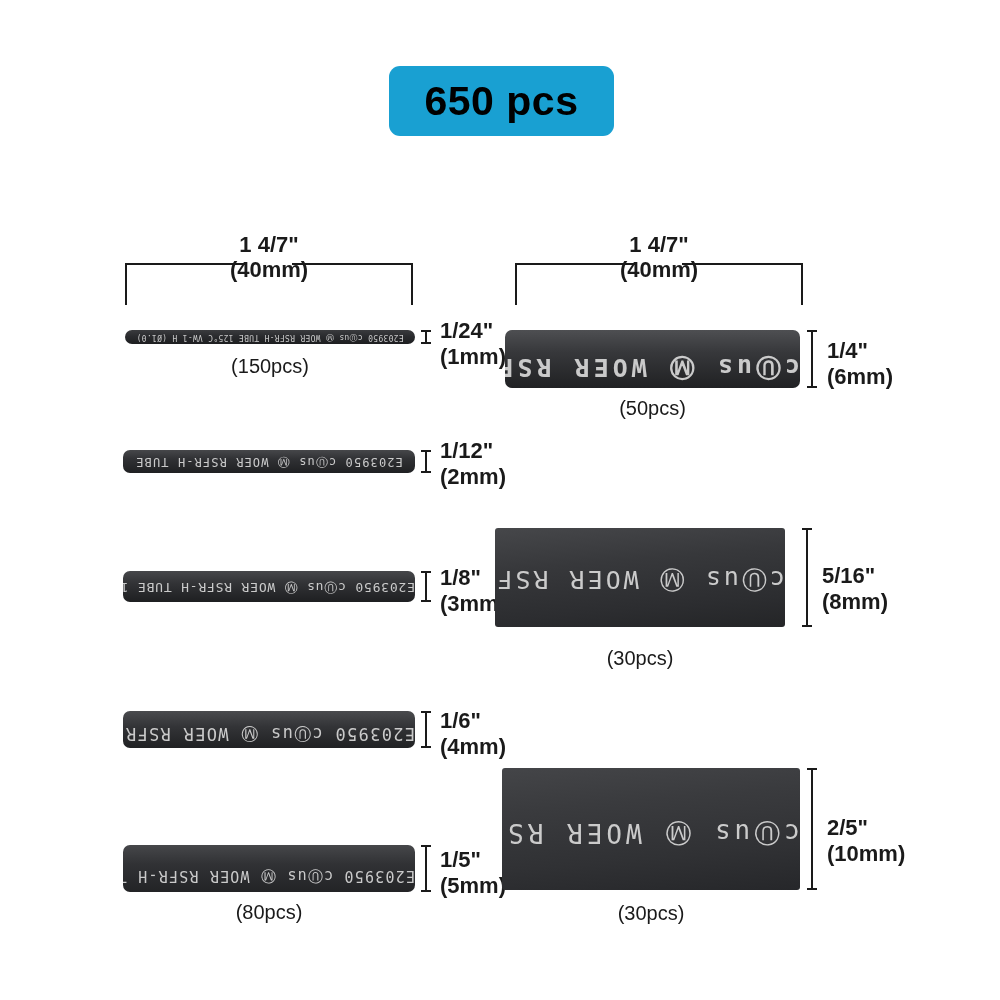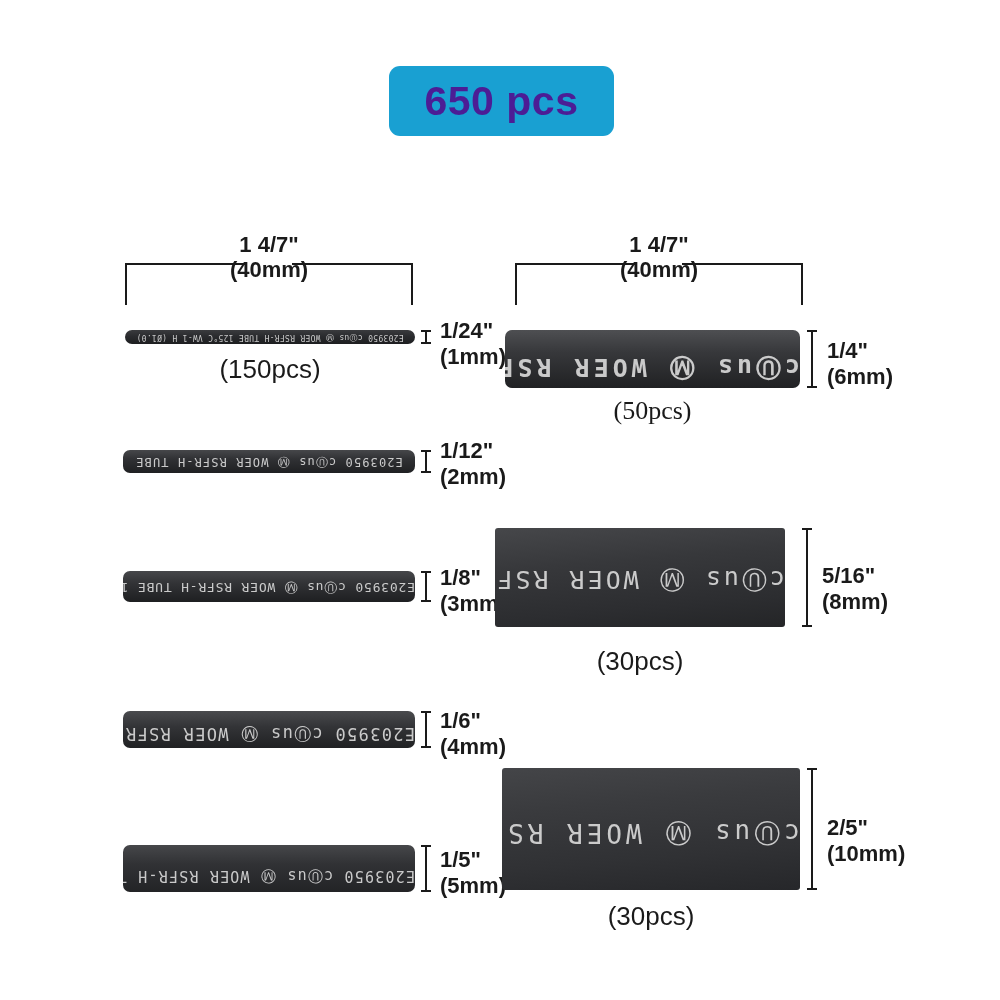--- a/index.html
+++ b/index.html
@@ -15,21 +15,21 @@
 
   
   .badge{
     position:absolute;
     left:389px;top:66px;width:225px;height:70px;
     background:#19a0d2;
     border-radius:11px;
     display:flex;align-items:center;justify-content:center;
   }
   .badge span{
-    color:#4c1d95;
+    color:#000000;
     font-size:41px;
     font-weight:bold;
     letter-spacing:.5px;
     line-height:1;
   }
 
   
   .bracket{position:absolute;}
   .bracket .bar{
     position:absolute;left:0;top:0;height:2px;width:100%;
@@ -99,21 +99,21 @@
     font-size:22px;font-weight:bold;line-height:1.2;
     color:#1a1a1a;
     white-space:nowrap;
   }
   .dimlabel .l2{display:block;}
 
   
   .count{
     position:absolute;
     text-align:center;
-    font-size:26px;
+    font-size:20px;
     color:#1a1a1a;
     white-space:nowrap;
     line-height:1;
   }
 </style>
 </head>
 <body>
 
 <div class="stage">
 
@@ -197,34 +197,35 @@
   </div>
   <div class="vdim" style="left:425px;top:845px;height:47px;">
     <div class="vbar"></div>
     <div class="cap t"></div>
     <div class="cap b"></div>
   </div>
   <div class="dimlabel" style="left:440px;top:847px;">
     <span>1/5"</span>
     <span class="l2">(5mm)</span>
   </div>
+  <div class="count" style="left:123px;top:902px;width:292px;">(80pcs)</div>
 
   <div class="tube rounded t6" style="left:505px;top:330px;width:295px;height:58px;">
     <div class="txt" style="font-size:25px;letter-spacing:4px;margin-top:16px;font-weight:bold;">cⓊus Ⓜ WOER RSFR-H</div>
   </div>
   <div class="vdim" style="left:811px;top:330px;height:58px;">
     <div class="vbar"></div>
     <div class="cap t"></div>
     <div class="cap b"></div>
   </div>
   <div class="dimlabel" style="left:827px;top:338px;">
     <span>1/4"</span>
     <span class="l2">(6mm)</span>
   </div>
-  <div class="count" style="left:505px;top:398px;width:295px;font-family:Liberation Serif, serif;">(50pcs)</div>
+  <div class="count" style="left:505px;top:398px;width:295px;">(50pcs)</div>
 
   <div class="tube sheet t8" style="left:495px;top:528px;width:290px;height:99px;">
     <div class="txt" style="font-size:25px;letter-spacing:3px;margin-top:4px;">cⓊus Ⓜ WOER RSFR-H</div>
   </div>
   <div class="vdim" style="left:806px;top:528px;height:99px;">
     <div class="vbar"></div>
     <div class="cap t"></div>
     <div class="cap b"></div>
   </div>
   <div class="dimlabel" style="left:822px;top:563px;">

